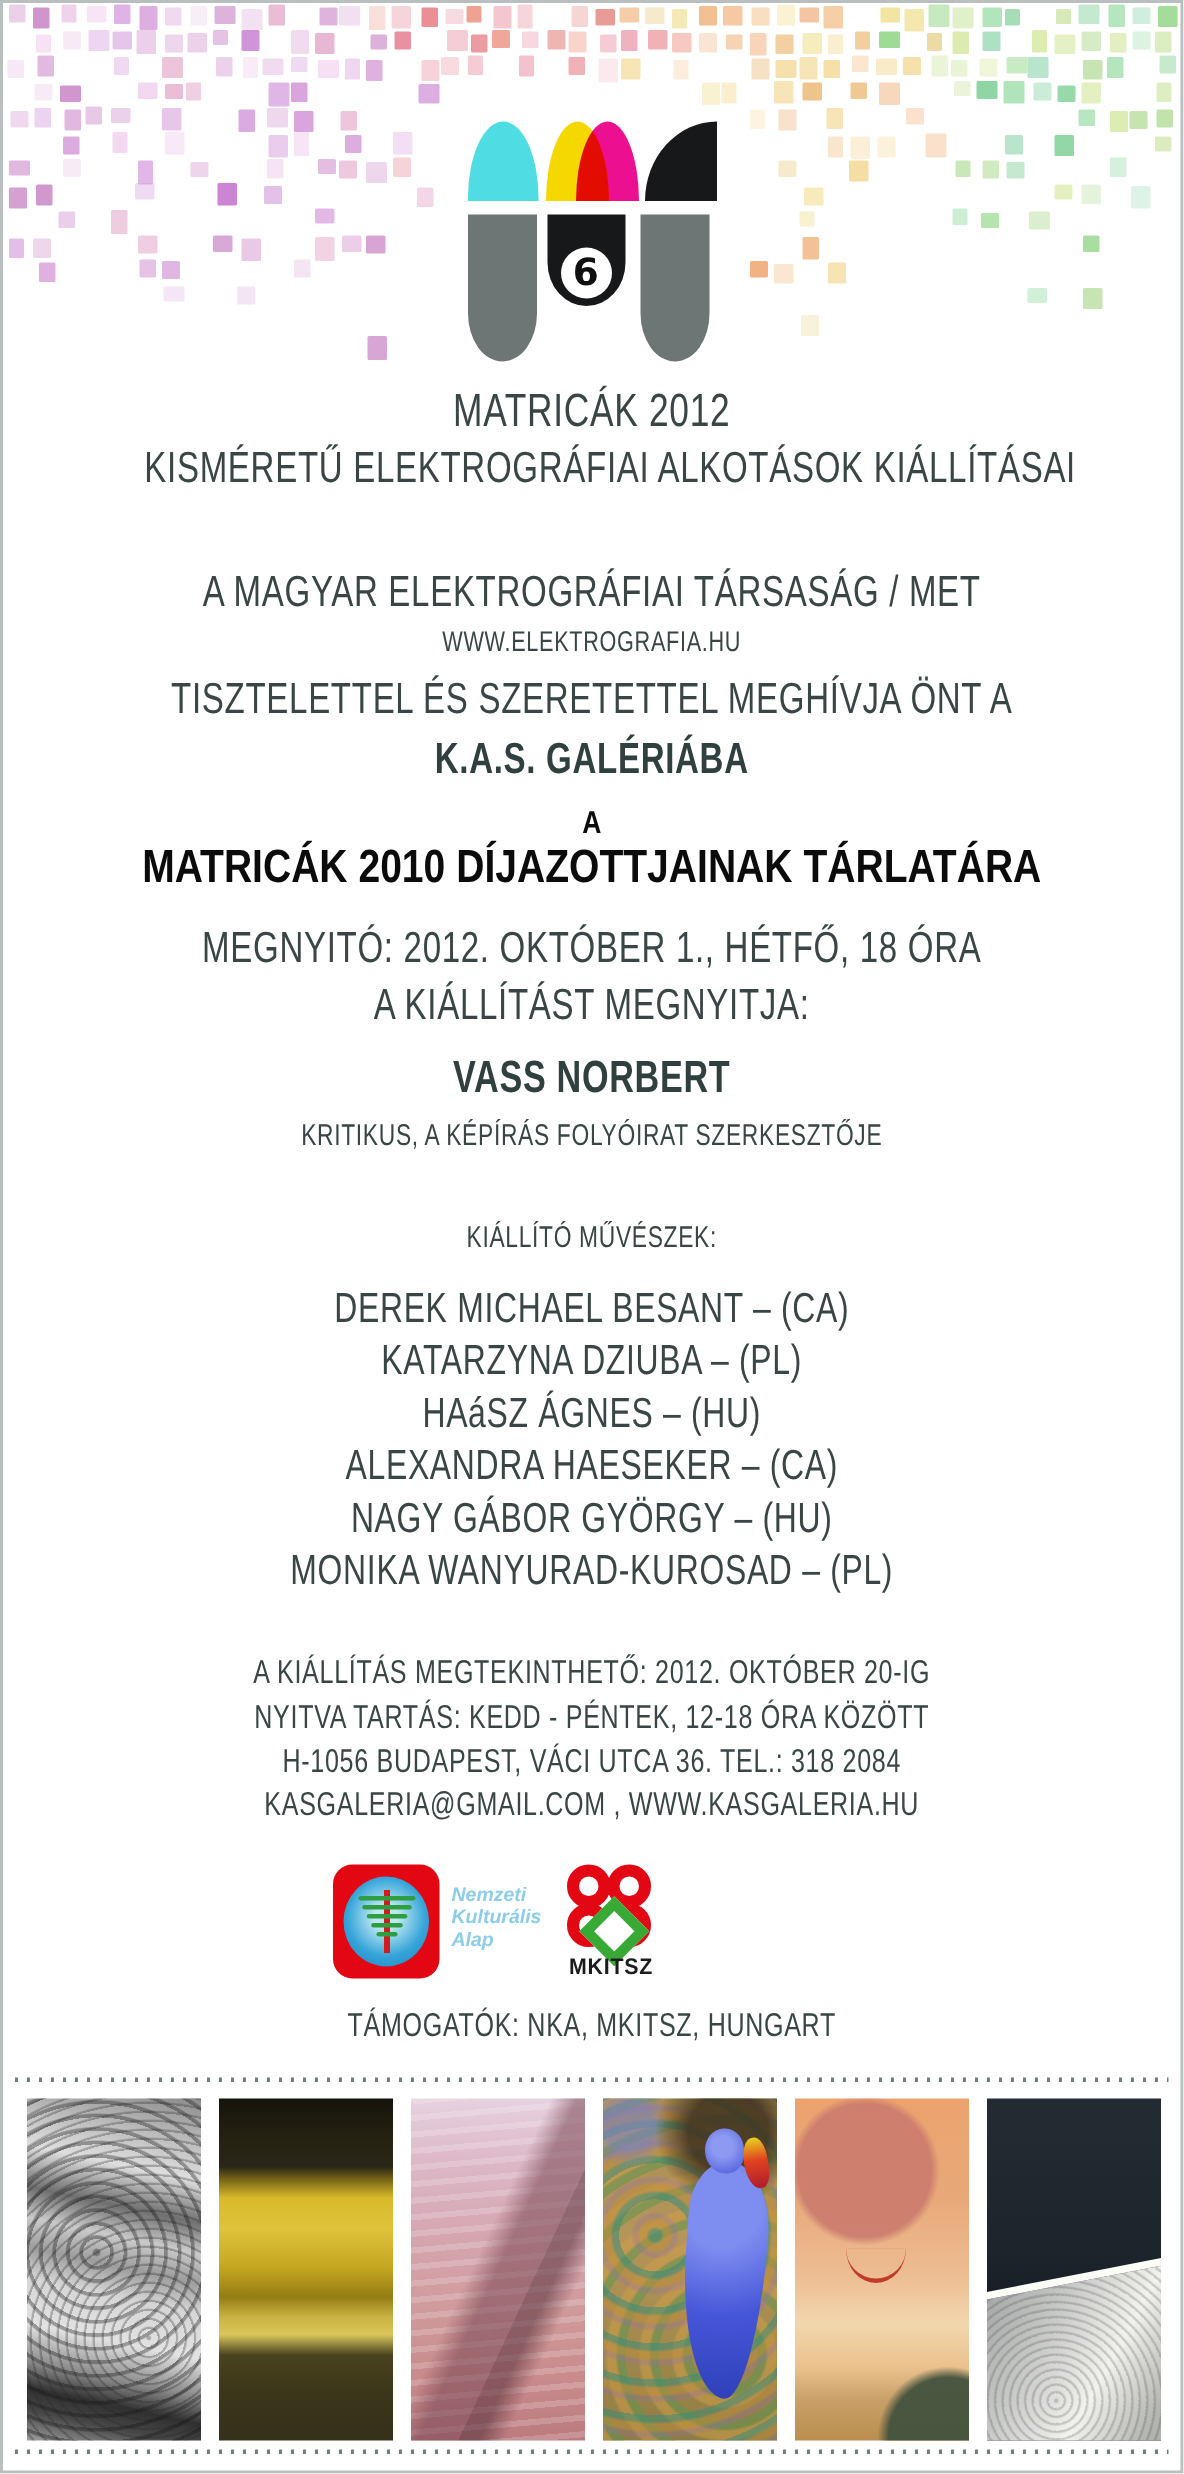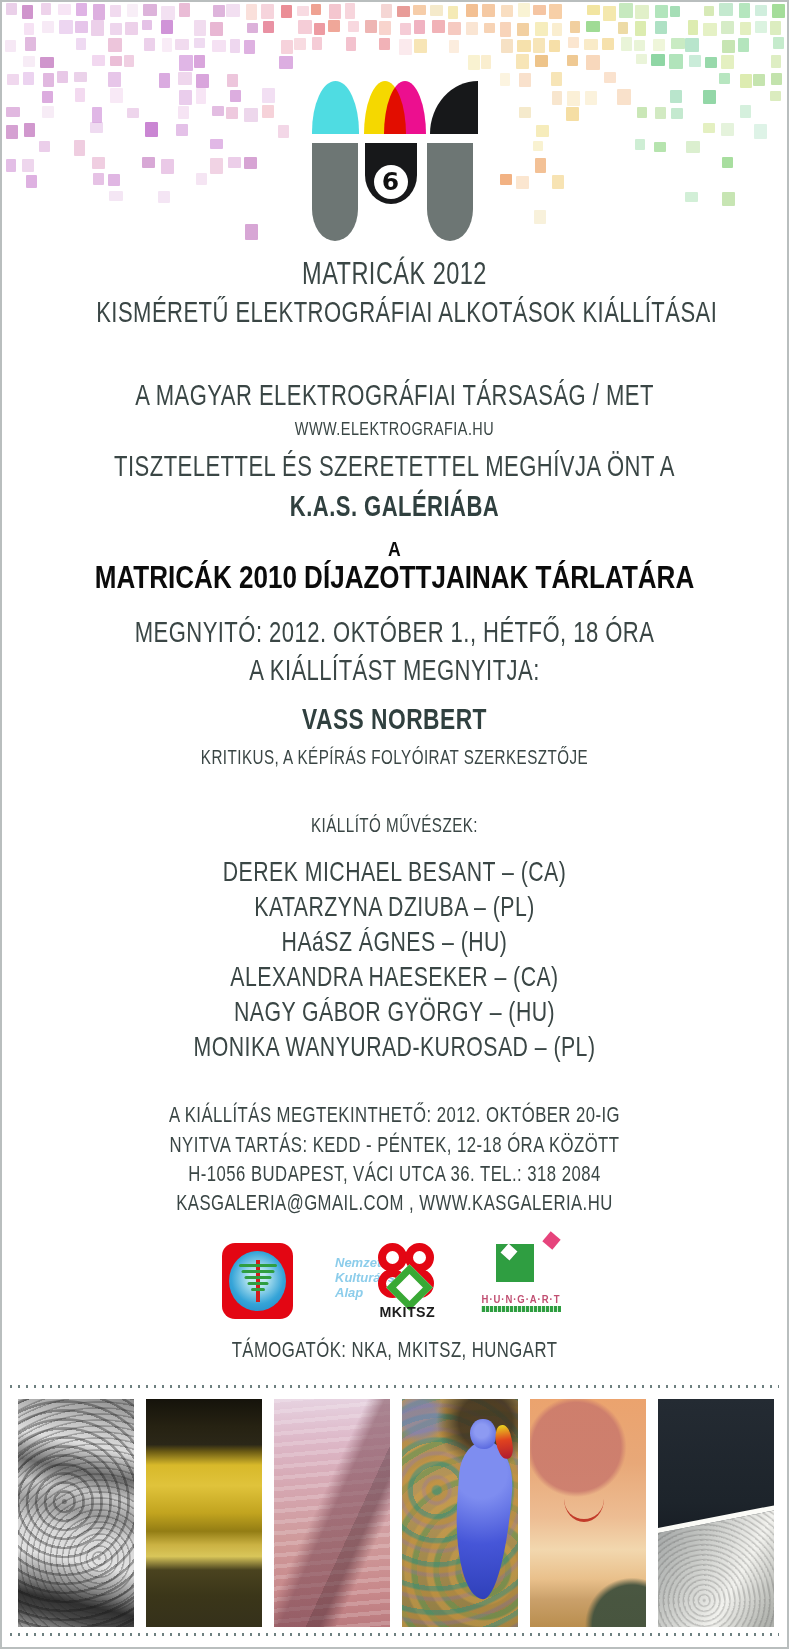--- a/index.html
+++ b/index.html
@@ -36,21 +36,21 @@
   
   .dots{position:absolute;left:8px;right:8px;height:3px;
         background:repeating-linear-gradient(90deg,#6e8080 0 2px,transparent 2px 8px);}
   
   .nka{position:absolute;left:220px;top:1241px;width:71px;height:76px;background:#e30613;border-radius:13px;}
   .nka-oval{position:absolute;left:7px;top:8px;width:57px;height:60px;border-radius:50%;
             background:radial-gradient(circle at 50% 45%,#bfe9f2 0 18%,#35a4d8 60%,#1b7fc0 100%);}
   .nka-trunk{position:absolute;left:50%;top:9px;margin-left:-2px;width:4px;height:42px;background:#d21c1c;}
   .nka-branch{position:absolute;left:50%;transform:translateX(-50%);height:3px;background:#2f9e41;border-radius:2px;}
   .nka-text{position:absolute;left:299px;top:1253px;color:#8ccdeb;font-style:italic;font-weight:bold;
-            font-size:13px;line-height:15px;text-align:left;margin-left:34px;}
+            font-size:13px;line-height:15px;text-align:left;}
   .mkitsz{position:absolute;left:376px;top:1241px;width:56px;height:75px;}
   .ring{position:absolute;width:13px;height:13px;border:8px solid #e30613;border-radius:50%;}
   .r1{left:0;top:0;} .r2{right:0;top:0;} .r3{left:0;top:26px;} .r4{right:0;top:26px;}
   .diamond-green{position:absolute;left:50%;top:28px;width:19px;height:19px;margin-left:-13px;
                  border:7px solid #39a935;transform:rotate(45deg);background:#fff;}
   .mkitsz-label{position:absolute;left:0;right:0;top:60px;text-align:center;color:#1c1c1c;
                 font-weight:bold;font-size:15px;letter-spacing:0.5px;transform:scaleX(0.95);}
   .hungart{position:absolute;left:477px;top:1228px;width:84px;height:82px;}
   .hu-square{position:absolute;left:17px;top:14px;width:38px;height:38px;background:#2f9e41;}
   .hu-wdiamond{position:absolute;left:24px;top:16px;width:12px;height:12px;background:#fff;
@@ -392,27 +392,20 @@
 
   <div class="mkitsz">
     <div class="ring r1"></div>
     <div class="ring r2"></div>
     <div class="ring r3"></div>
     <div class="ring r4"></div>
     <div class="diamond-green"></div>
     <div class="mkitsz-label">MKITSZ</div>
   </div>
 
-  <div class="hungart">
-    <div class="hu-square"></div>
-    <div class="hu-wdiamond"></div>
-    <div class="hu-pdiamond"></div>
-    <div class="hu-label">H·U·N·G·A·R·T</div>
-    <div class="hu-bar"></div>
-  </div>
 
   <div class="line c" style="top:1337px;font-size:22px;">TÁMOGATÓK: NKA, MKITSZ, HUNGART</div>
 
   <div class="dots" style="top:1383px;"></div>
 
   <div class="thumb t1"></div>
   <div class="thumb t2"></div>
   <div class="thumb t3"></div>
   <div class="thumb t4">
     <div class="t4-figure"></div>

